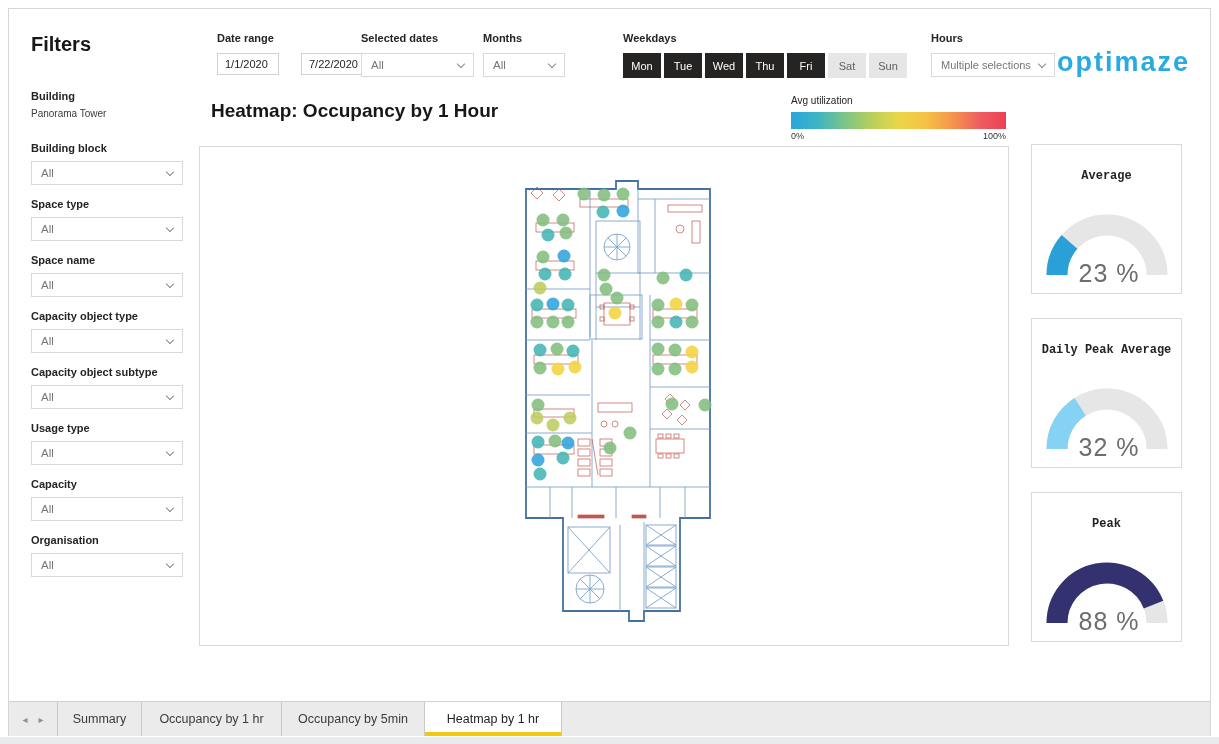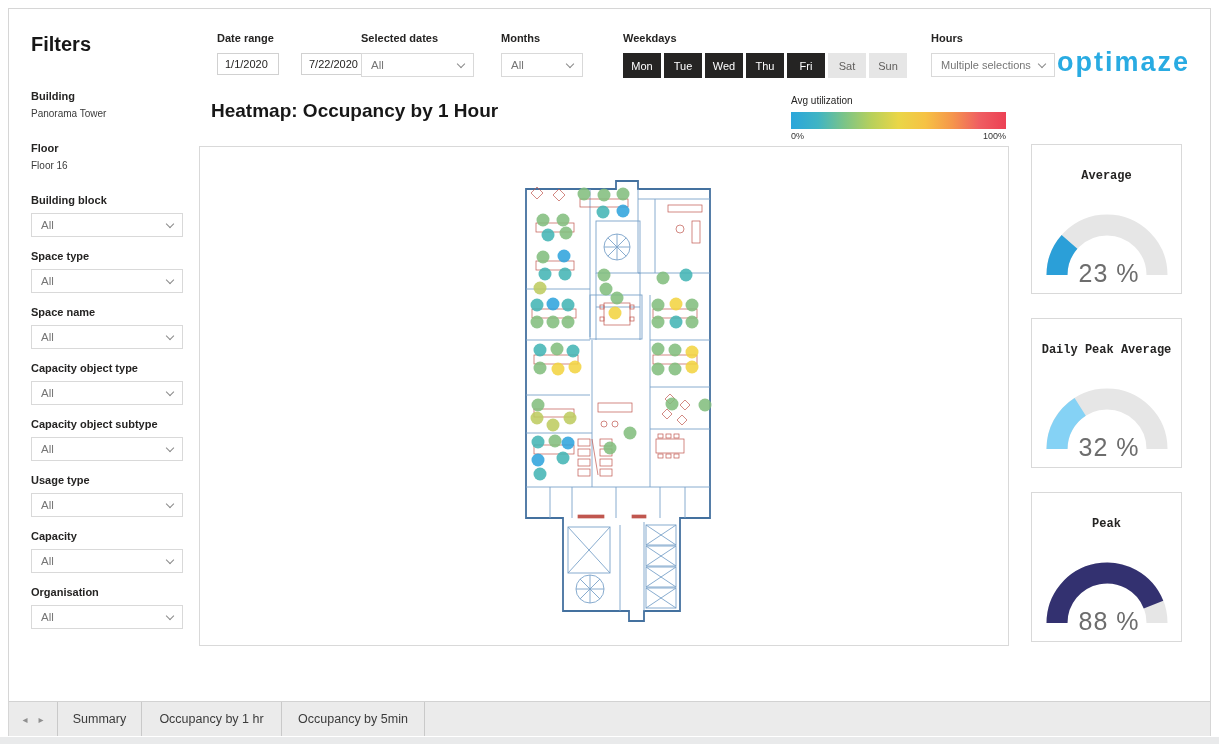--- a/index.html
+++ b/index.html
@@ -70,24 +70,20 @@
 <body>
 
 <div class="page">
 
   <div class="sidebar">
     <div class="filters-title">Filters</div>
     <div class="static-group">
       <div class="flabel">Building</div>
       <div class="fvalue">Panorama Tower</div>
     </div>
-    <div class="static-group">
-      <div class="flabel">Floor</div>
-      <div class="fvalue">Floor 16</div>
-    </div>
     <div>
         <div class="filter-group">
           <div class="flabel">Building block</div>
           <div class="dd">
             <span>All</span>
             <span class="chev"></span>
           </div>
         </div>
         <div class="filter-group">
           <div class="flabel">Space type</div>
@@ -150,21 +146,21 @@
   </div>
 
   <div class="topgroup" style="left:352px; top:23px;">
     <span class="flabel">Selected dates</span>
     <div class="dd top" style="width:113px;">
       <span>All</span>
       <span class="chev"></span>
     </div>
   </div>
 
-  <div class="topgroup" style="left:492px; top:23px;">
+  <div class="topgroup" style="left:474px; top:23px;">
     <span class="flabel">Months</span>
     <div class="dd top" style="width:82px;">
       <span>All</span>
       <span class="chev"></span>
     </div>
   </div>
 
   <div class="topgroup" style="left:598px; top:23px;">
     <span class="flabel" style="margin-left:16px;">Weekdays</span>
     <div class="weekday-row" style="margin-left:16px;">
@@ -377,17 +373,21 @@
     <div style="display:flex;" id="tabs-holder">
         <div class="tab" style="width: 84px;">
           <span>Summary</span>
         </div>
         <div class="tab" style="width: 140px;">
           <span>Occupancy by 1 hr</span>
         </div>
         <div class="tab" style="width: 143px;">
           <span>Occupancy by 5min</span>
         </div>
+        <div class="tab active" style="width: 137px;">
+          <span>Heatmap by 1 hr</span>
+          <div class="underline" style="background: rgb(242, 200, 17);"></div>
+        </div>
       </div>
   </div>
 
 </div>
 <div class="bottom-strip"></div>
 
 </body></html>

